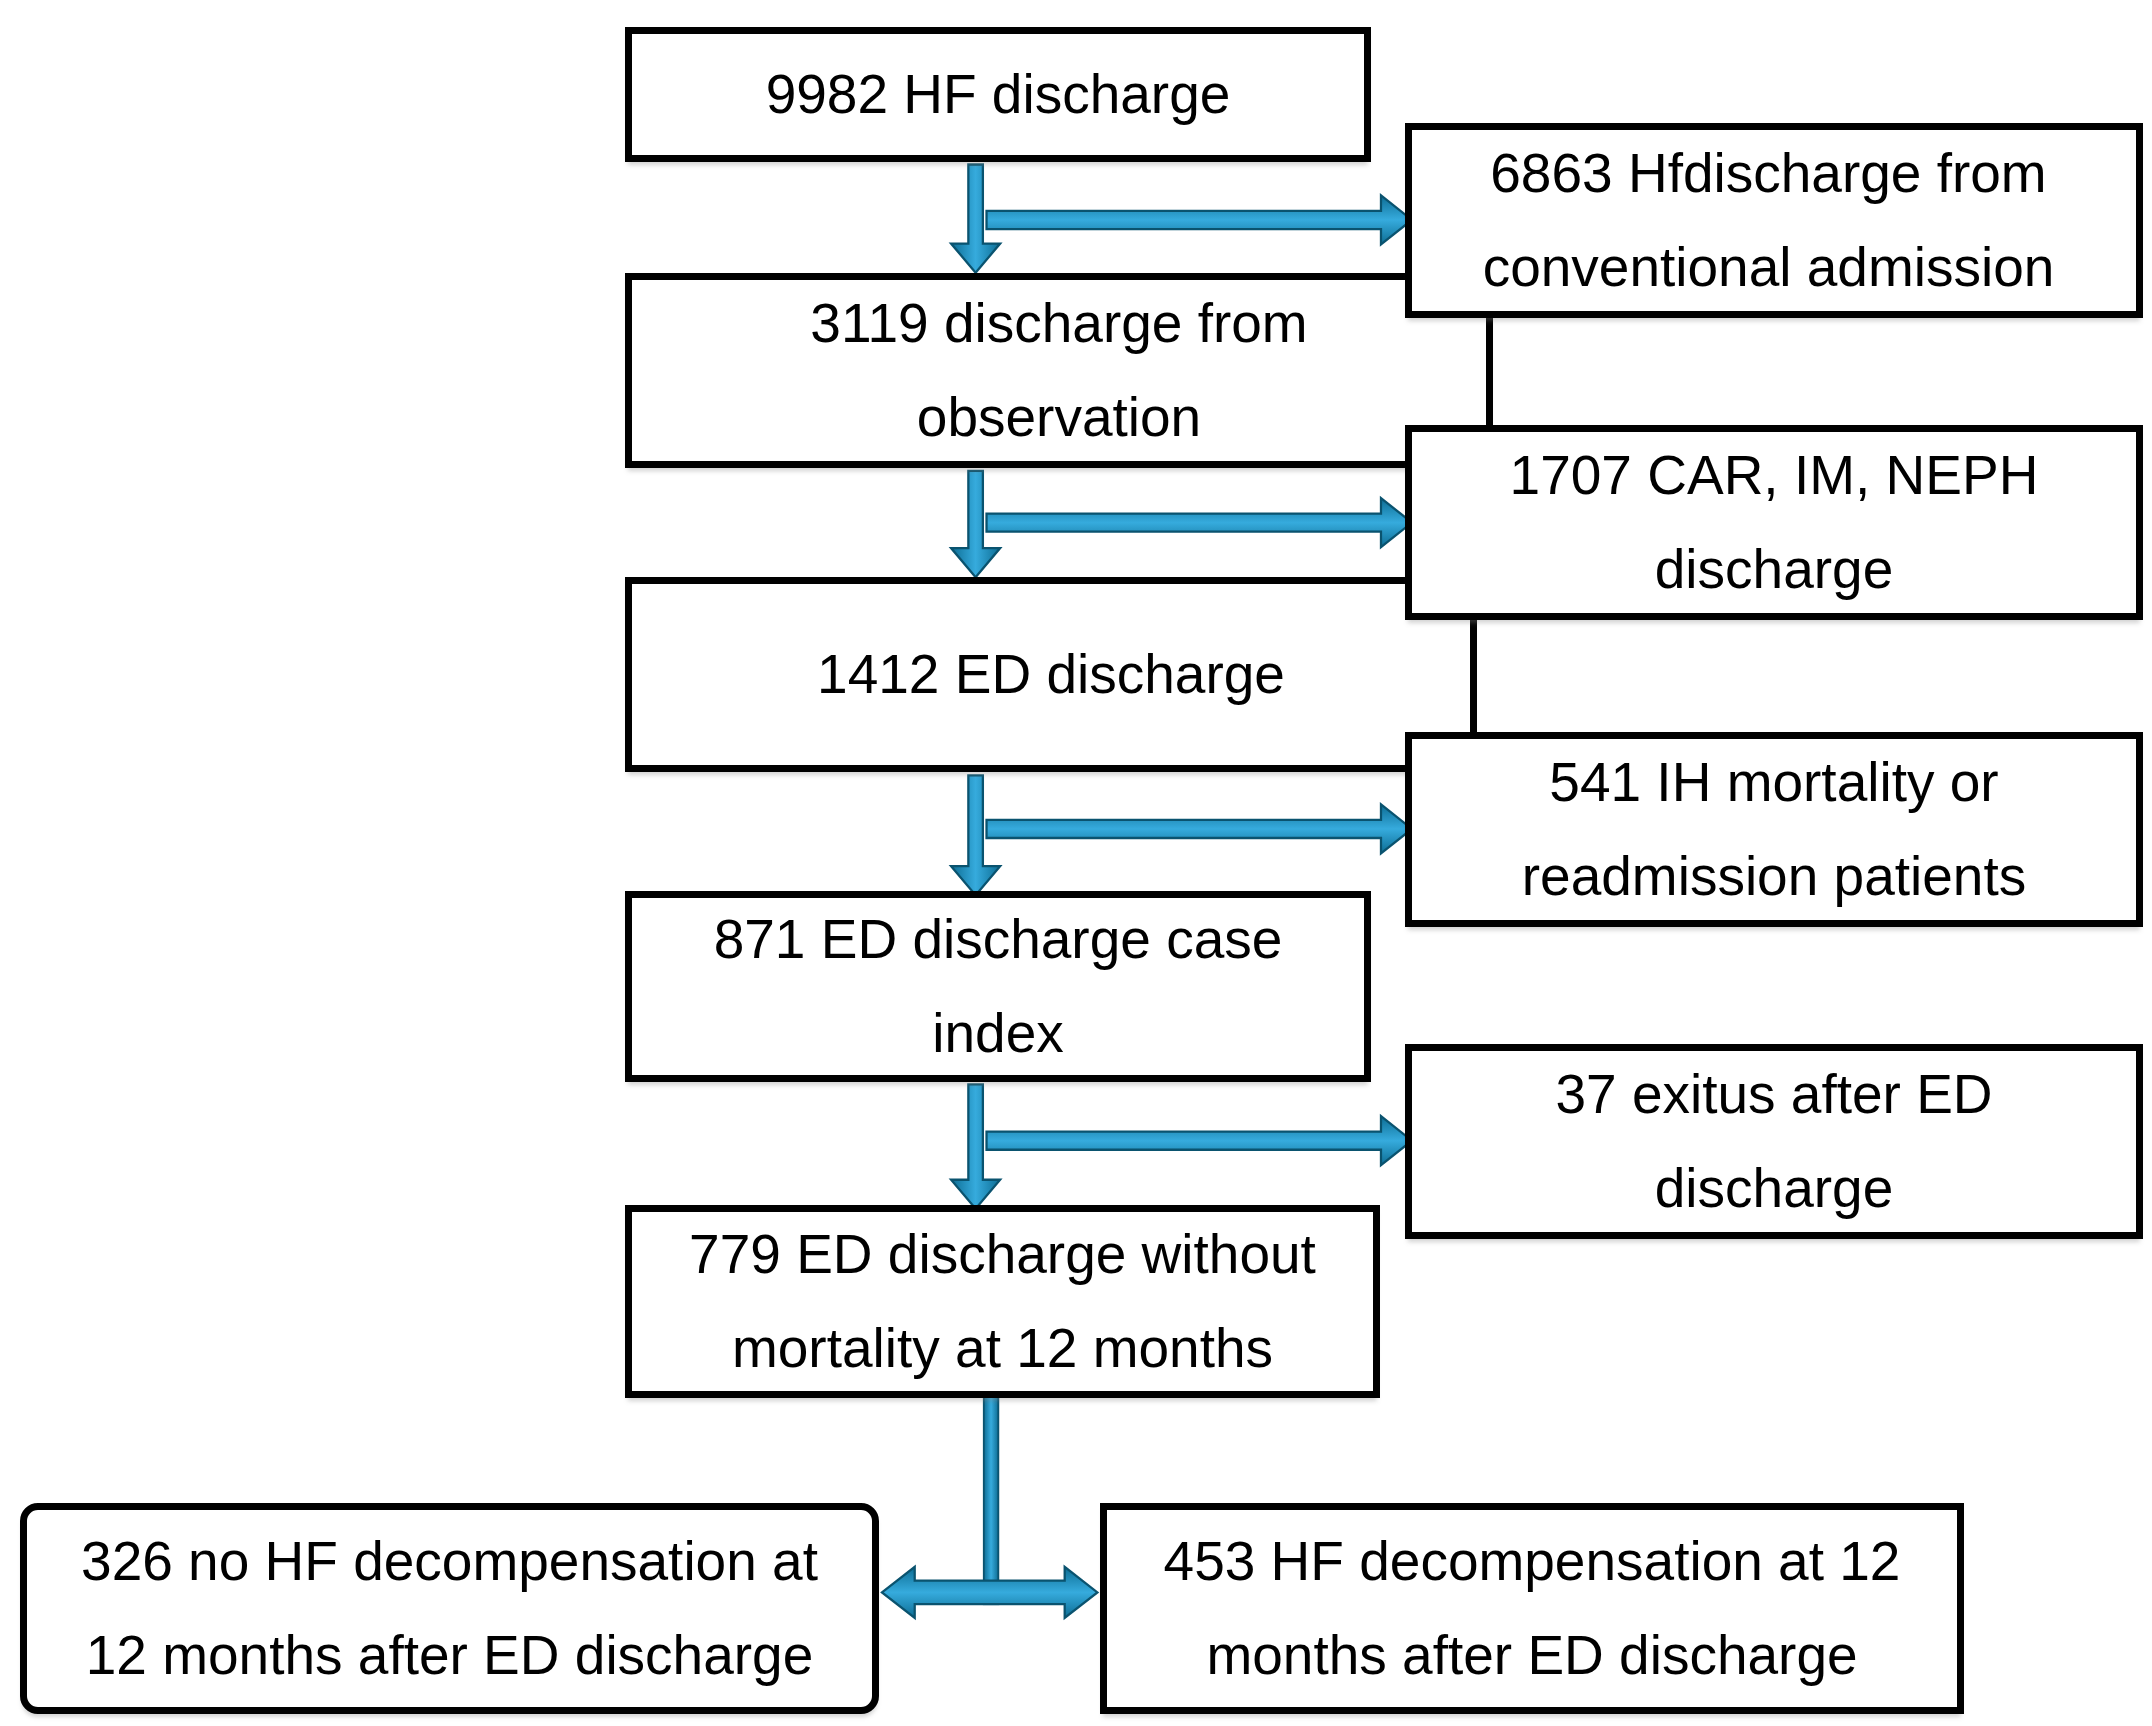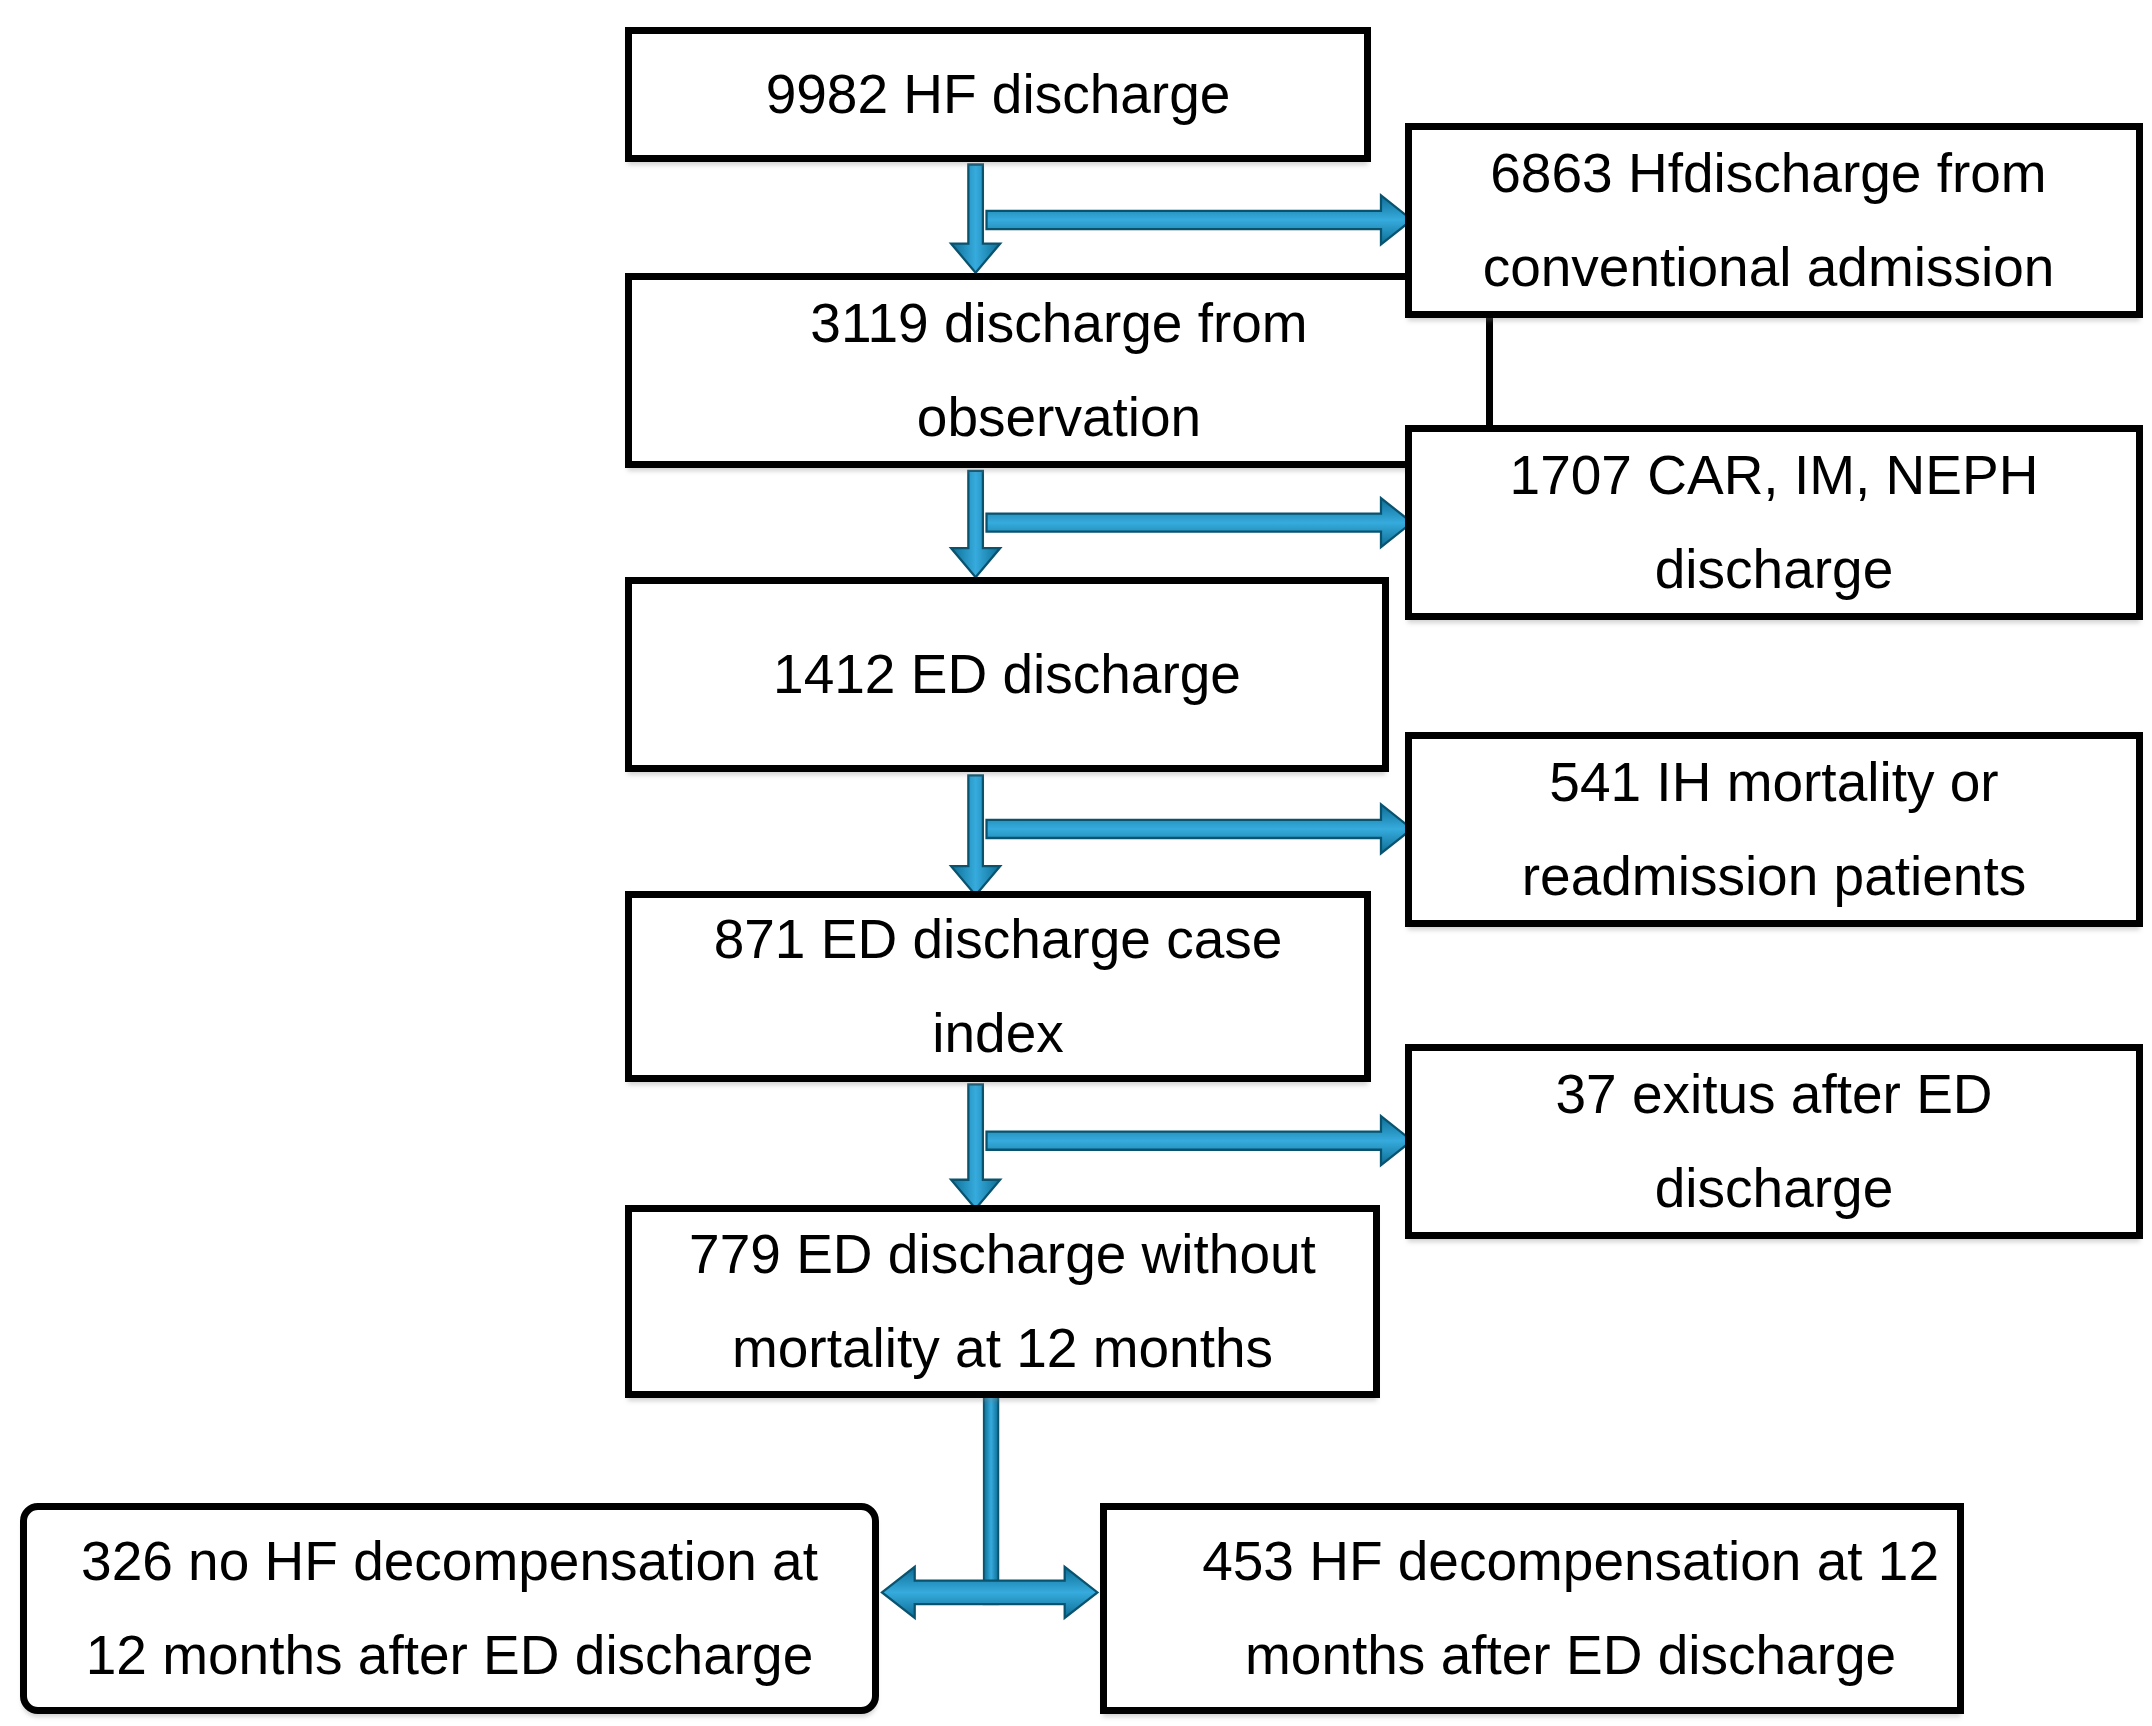--- a/index.html
+++ b/index.html
@@ -39,31 +39,31 @@
   .flow-box .label {
     white-space: pre-line;
     font-size: 55px;
     line-height: 1.7;
     color: #000000;
     letter-spacing: 0px;
   }
   
   .b-main1 { left: 625px; top: 27px;   width: 746px; height: 135px; }
   .b-main2 { left: 625px; top: 273px;  width: 868px; height: 195px; }
-  .b-main3 { left: 625px; top: 577px;  width: 764px; height: 195px; }
+  .b-main3 { left: 625px; top: 577px;  width: 852px; height: 195px; }
   .b-main4 { left: 625px; top: 891px;  width: 746px; height: 191px; }
   .b-main5 { left: 625px; top: 1205px; width: 755px; height: 193px; }
   
   .b-side1 { left: 1405px; top: 123px;  width: 738px; height: 195px; padding-left: 7px; }
   .b-side2 { left: 1405px; top: 425px;  width: 738px; height: 195px; }
   .b-side3 { left: 1405px; top: 732px;  width: 738px; height: 195px; }
   .b-side4 { left: 1405px; top: 1044px; width: 738px; height: 195px; }
   
   .b-out1 { left: 20px;   top: 1503px; width: 859px; height: 211px; border-radius: 18px; }
-  .b-out2 { left: 1100px; top: 1503px; width: 864px; height: 211px; justify-content: flex-end; }
+  .b-out2 { left: 1100px; top: 1503px; width: 864px; height: 211px; }
 </style>
 </head>
 <body>
 
 <div class="canvas">
 
   <svg class="arrow-layer" width="2153" height="1726" viewBox="0 0 2368 1899" xmlns="http://www.w3.org/2000/svg">
     <defs>
       <linearGradient id="gv" x1="0" y1="0" x2="1" y2="0">
         <stop offset="0" stop-color="#0d6d94"></stop>

